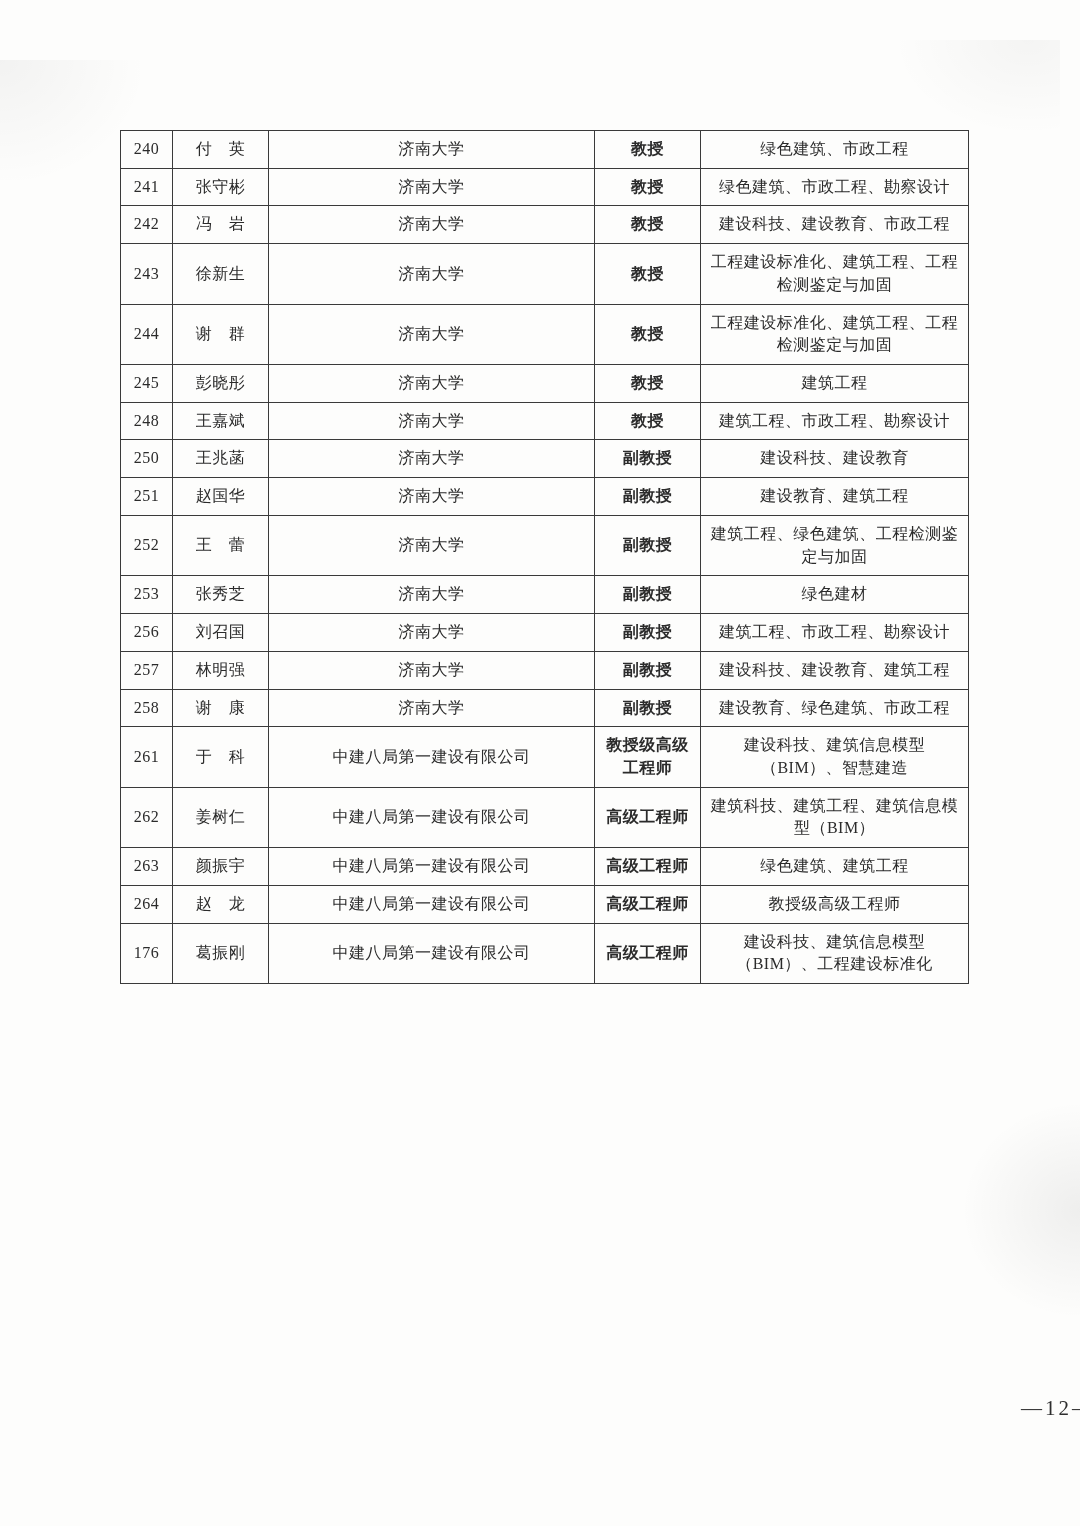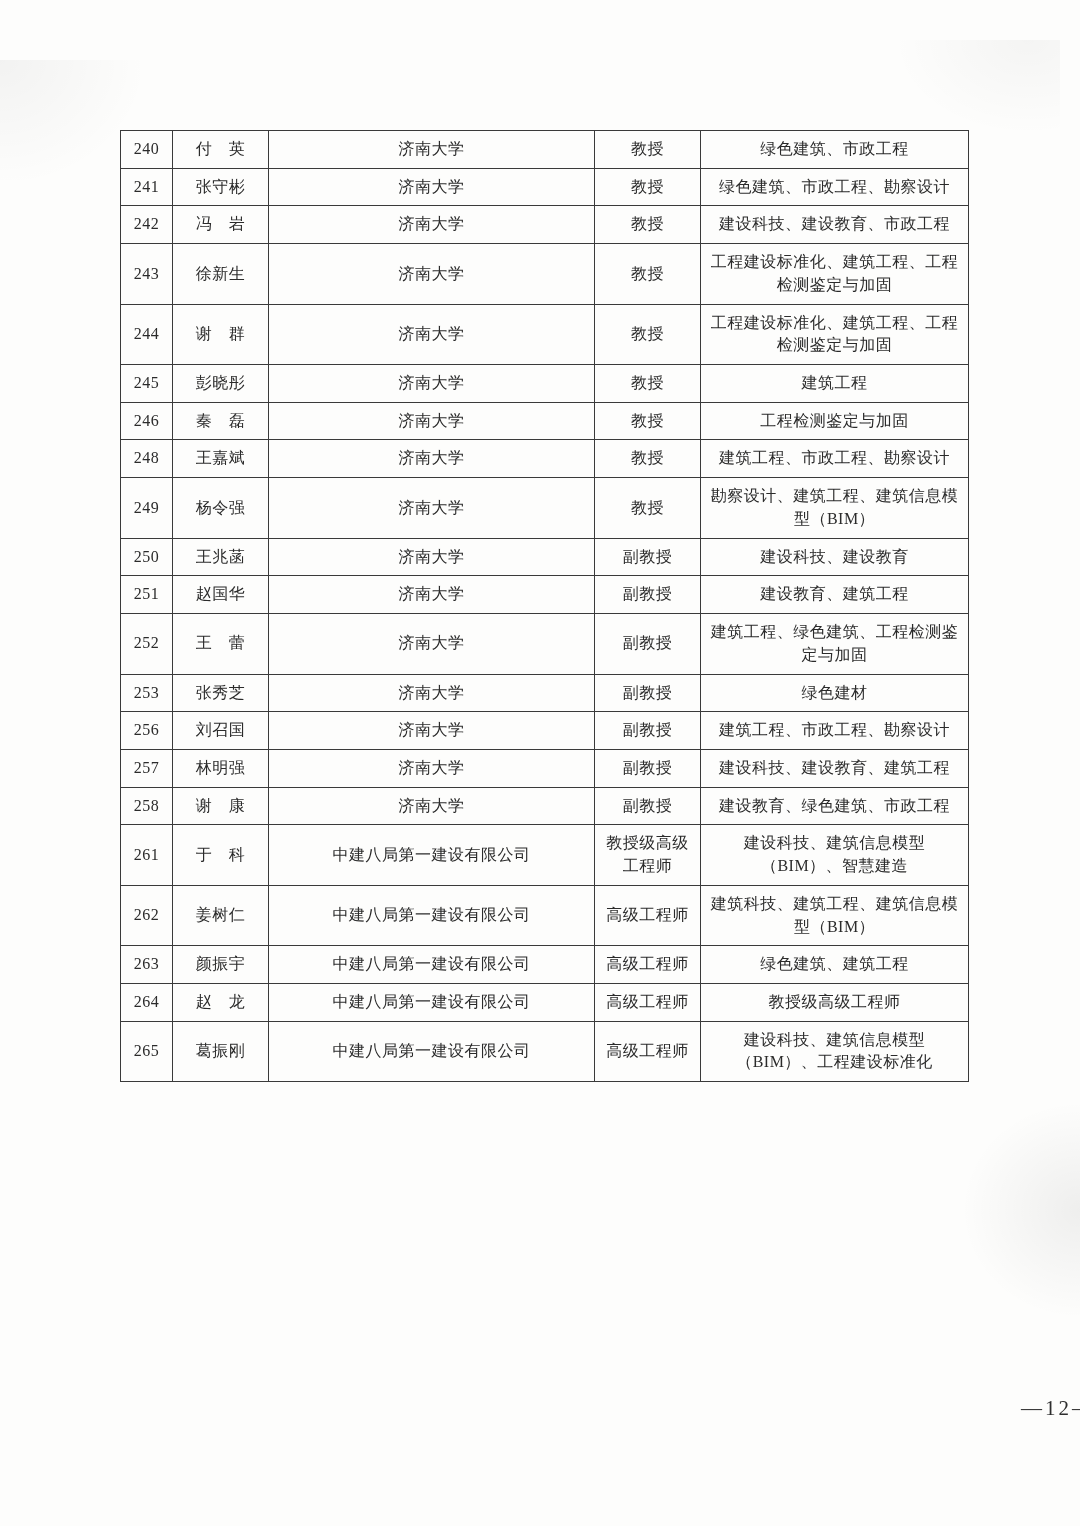--- a/index.html
+++ b/index.html
@@ -56,20 +56,21 @@
     font-family: "Liberation Serif", "DejaVu Serif", serif;
     font-size: 16px;
     letter-spacing: 1px;
   }
   td.c-fields {
     font-size: 15px;
     letter-spacing: 0.2px;
   }
   td.c-title {
     font-size: 15.5px;
+    font-weight: bold;
   }
   .page-number {
     position: absolute;
     top: 1396px;
     left: 16px;
     width: 100%;
     text-align: right;
     font-size: 21px;
     letter-spacing: 3px;
     color: #2e2e2e;
@@ -128,41 +129,27 @@
         <td class="c-fields">工程建设标准化、建筑工程、工程检测鉴定与加固</td>
       </tr>
       <tr>
         <td class="c-no">245</td>
         <td class="c-name">彭晓彤</td>
         <td class="c-org">济南大学</td>
         <td class="c-title">教授</td>
         <td class="c-fields">建筑工程</td>
       </tr>
       <tr>
-        <td class="c-no">246</td>
-        <td class="c-name">秦　磊</td>
-        <td class="c-org">济南大学</td>
-        <td class="c-title">教授</td>
-        <td class="c-fields">工程检测鉴定与加固</td>
-      </tr>
-      <tr>
         <td class="c-no">248</td>
         <td class="c-name">王嘉斌</td>
         <td class="c-org">济南大学</td>
         <td class="c-title">教授</td>
         <td class="c-fields">建筑工程、市政工程、勘察设计</td>
       </tr>
       <tr>
-        <td class="c-no">249</td>
-        <td class="c-name">杨令强</td>
-        <td class="c-org">济南大学</td>
-        <td class="c-title">教授</td>
-        <td class="c-fields">勘察设计、建筑工程、建筑信息模型（BIM）</td>
-      </tr>
-      <tr>
         <td class="c-no">250</td>
         <td class="c-name">王兆菡</td>
         <td class="c-org">济南大学</td>
         <td class="c-title">副教授</td>
         <td class="c-fields">建设科技、建设教育</td>
       </tr>
       <tr>
         <td class="c-no">251</td>
         <td class="c-name">赵国华</td>
         <td class="c-org">济南大学</td>
@@ -226,21 +213,21 @@
         <td class="c-fields">绿色建筑、建筑工程</td>
       </tr>
       <tr>
         <td class="c-no">264</td>
         <td class="c-name">赵　龙</td>
         <td class="c-org">中建八局第一建设有限公司</td>
         <td class="c-title">高级工程师</td>
         <td class="c-fields">教授级高级工程师</td>
       </tr>
       <tr>
-        <td class="c-no">265</td>
+        <td class="c-no">176</td>
         <td class="c-name">葛振刚</td>
         <td class="c-org">中建八局第一建设有限公司</td>
         <td class="c-title">高级工程师</td>
         <td class="c-fields">建设科技、建筑信息模型（BIM）、工程建设标准化</td>
       </tr>
     </tbody>
   </table>
 
   <div class="page-number">—12—</div>
 </div>

